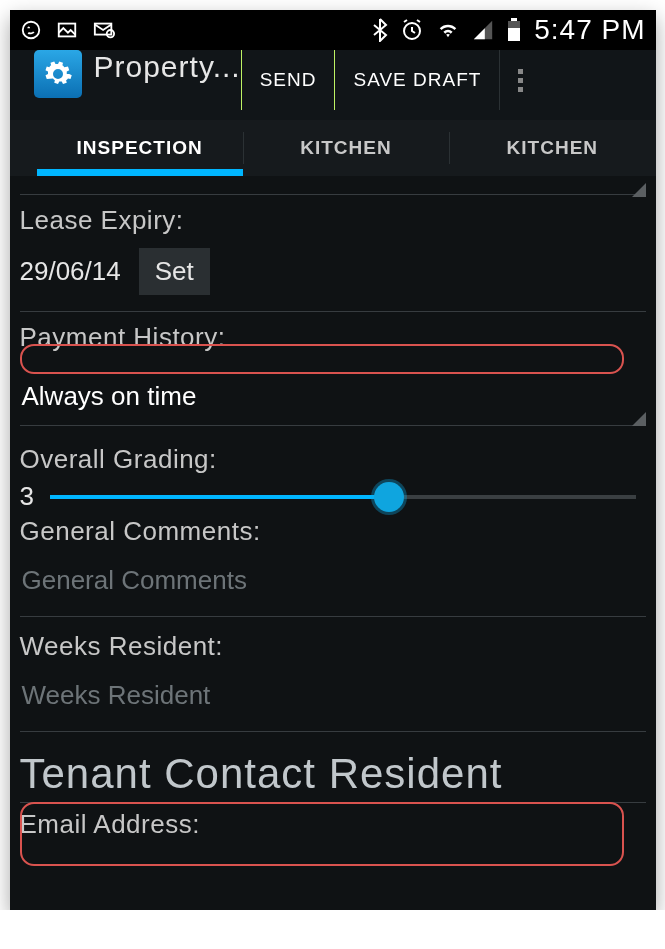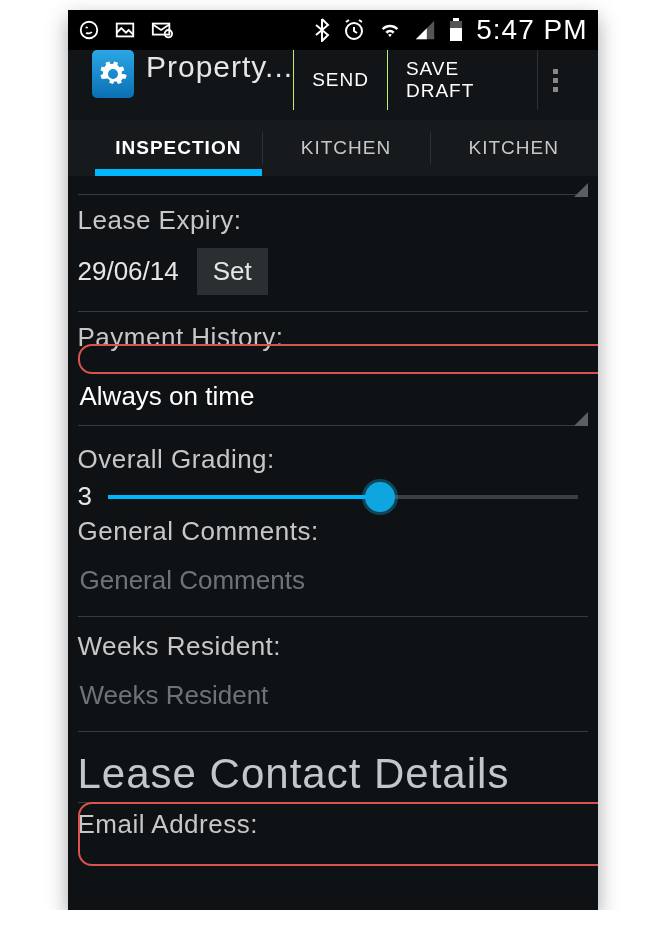--- a/index.html
+++ b/index.html
@@ -6,21 +6,21 @@
   margin: 0;
   padding: 0;
   background: #fff;
 }
 body {
   display: flex;
   justify-content: center;
   padding-top: 10px;
 }
 .device {
-  width: 530px;
+  width: 646px;
   height: 900px;
   background: #0f1214;
   color: #e6e6e6;
   font-family: "Segoe UI", Arial, sans-serif;
   position: relative;
   overflow: hidden;
   box-shadow: 0 8px 20px rgba(0,0,0,0.35);
 }
 
 
@@ -113,20 +113,21 @@
 }
 .tab {
   flex: 1;
   display: flex;
   align-items: center;
   justify-content: center;
   color: #c8c8c8;
   font-size: 19px;
   letter-spacing: 1px;
   position: relative;
+  font-weight: bold;
 }
 .tab + .tab::before {
   content: "";
   position: absolute;
   left: 0;
   top: 12px; bottom: 12px;
   width: 1px;
   background: #2b3134;
 }
 .tab-active {
@@ -408,21 +409,21 @@
     <div class="form-label" style="margin-top:4px">General Comments:</div>
     <div class="text-input">
       <span>General Comments</span>
     </div>
 
     <div class="form-label" style="margin-top:14px">Weeks Resident:</div>
     <div class="text-input">
       <span>Weeks Resident</span>
     </div>
 
-    <div class="section-header">Lease Contact Details</div>
+    <div class="section-header">Tenant Contact Resident</div>
     <div class="thin-rule"></div>
 
     <div class="form-label" style="margin-top:6px">Email Address:</div>
   </div>
 
   <div class="redbox" style="left:10px; top:334px; width:604px; height:30px;"></div>
   <div class="redbox" style="left:10px; top:792px; width:604px; height:64px;"></div>
 
 </div>
 

